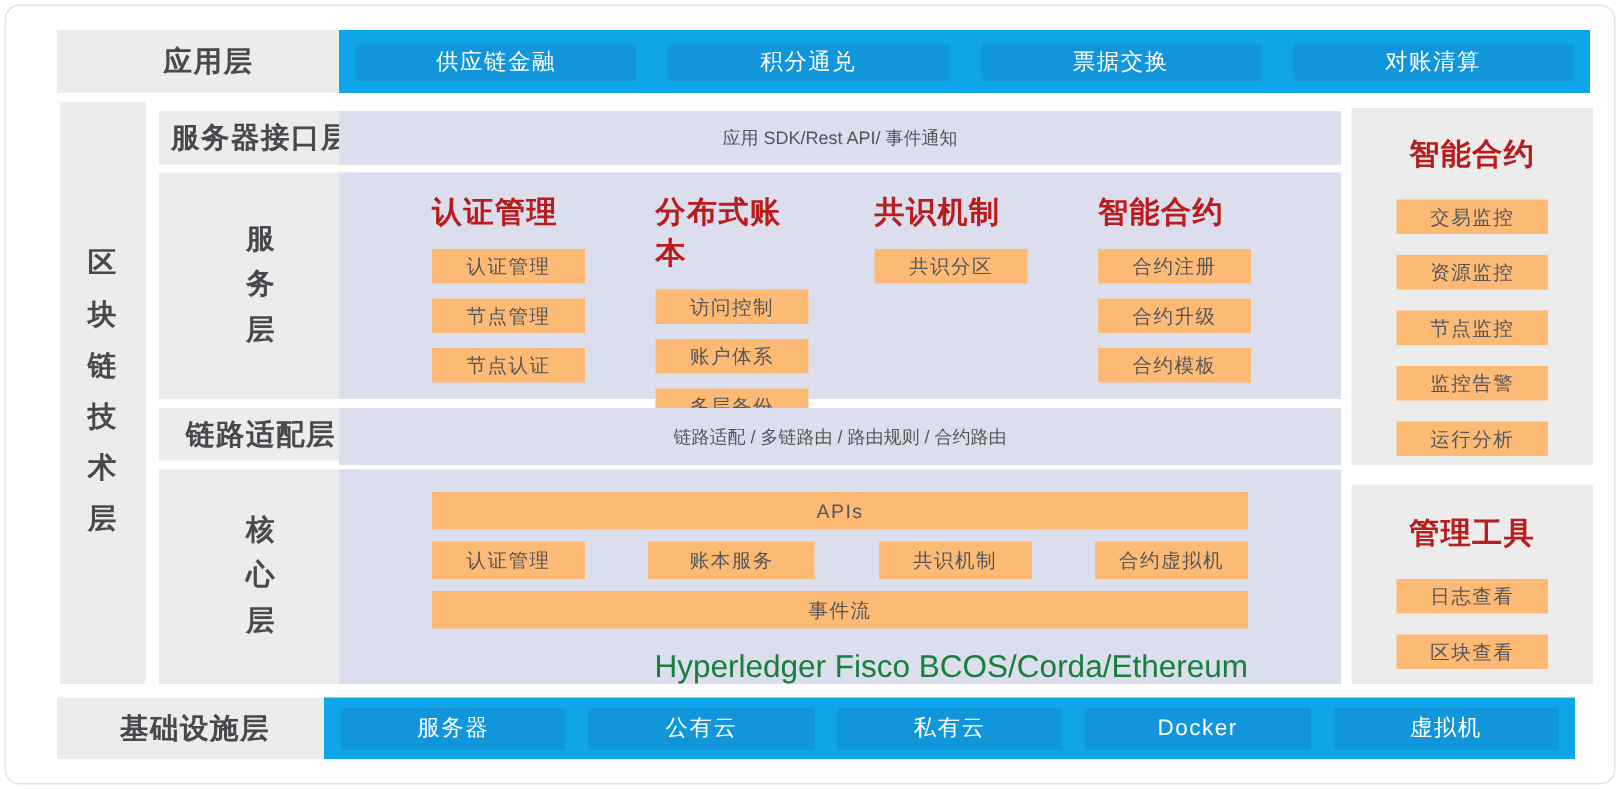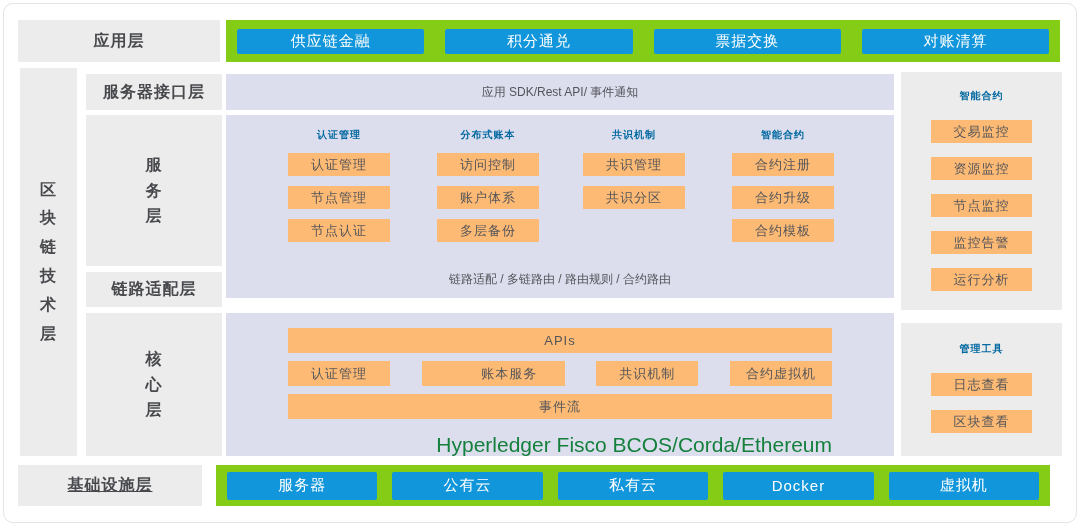--- a/index.html
+++ b/index.html
@@ -1,29 +1,29 @@
 <!DOCTYPE html>
 <html><head>
 <meta charset="utf-8">
 <style>
   html,body{margin:0;padding:0;background:#fff;}
   body{font-family:"Liberation Sans","DejaVu Sans",sans-serif;}
   .stage{position:relative;width:1080px;height:526px;background:#fff;overflow:hidden;}
   .frame{position:absolute;left:3px;top:3px;right:3px;bottom:3px;border:1px solid #e3e4e9;border-radius:10px;background:#fff;}
   .abs{position:absolute;box-sizing:border-box;}
   .graybox{background:#ececec;display:flex;align-items:center;justify-content:center;
-           color:#48494d;font-weight:bold;font-size:16px;letter-spacing:1px;}
+           color:#48494d;font-weight:bold;font-size:19px;letter-spacing:1px;margin-left:20px;}
   .purple{background:#dcdeee;}
   .band{display:flex;align-items:center;justify-content:center;color:#54555a;font-size:12px;}
-  .btnband{background:#84cc16;display:flex;align-items:center;padding:0 11px;}
+  .btnband{background:#0ea5e9;display:flex;align-items:center;padding:0 11px;}
   .btn{background:#1296db;color:#fff;display:flex;align-items:center;justify-content:center;
        font-size:15px;border-radius:2px;letter-spacing:1px;}
   .wbox{background:#fdba74;height:23px;display:flex;align-items:center;justify-content:center;
         font-size:13px;color:#55565a;letter-spacing:1px;}
-  .colhead{color:#0369a1;font-weight:bold;font-size:10px;text-align:center;letter-spacing:1px;}
+  .colhead{color:#b91c1c;font-weight:bold;font-size:20px;letter-spacing:1px;}
   .vtext{width:1.15em;word-break:break-all;line-height:1.8;text-align:center;}
   .svc-col{position:absolute;top:13px;width:102px;display:flex;flex-direction:column;gap:10px;}
   .svc-col .colhead{margin-bottom:1px;}
   .corewrap{padding:15px 62px 0 62px;display:flex;flex-direction:column;gap:8px;}
   .corerow{display:flex;justify-content:space-between;}
   .sidepanel{background:#ececec;display:flex;flex-direction:column;align-items:center;}
   .sidepanel .wbox{width:101px;}
   .footnote{text-align:right;color:#15803d;font-size:21px;margin-top:6px;}
 </style>
 </head>
@@ -63,39 +63,38 @@
       <div class="wbox">节点认证</div>
     </div>
     <div class="svc-col" style="left:211px;">
       <div class="colhead">分布式账本</div>
       <div class="wbox">访问控制</div>
       <div class="wbox">账户体系</div>
       <div class="wbox">多层备份</div>
     </div>
     <div class="svc-col" style="left:357px;">
       <div class="colhead">共识机制</div>
-      <div class="wbox">共识管理</div>
       <div class="wbox">共识分区</div>
     </div>
     <div class="svc-col" style="left:506px;">
       <div class="colhead">智能合约</div>
       <div class="wbox">合约注册</div>
       <div class="wbox">合约升级</div>
       <div class="wbox">合约模板</div>
     </div>
   </div>
 
-  <div class="abs purple band" style="left:226px;top:260px;width:668px;height:38px;">链路适配 / 多链路由 / 路由规则 / 合约路由</div>
+  <div class="abs purple band" style="left:226px;top:272px;width:668px;height:38px;">链路适配 / 多链路由 / 路由规则 / 合约路由</div>
 
   <div class="abs purple" style="left:226px;top:313px;width:668px;height:143px;">
     <div class="corewrap">
       <div class="wbox" style="height:25px;">APIs</div>
       <div class="corerow">
         <div class="wbox" style="width:102px;height:25px;">认证管理</div>
-        <div class="wbox" style="width:111px;height:25px;padding-left:32px;">账本服务</div>
+        <div class="wbox" style="width:111px;height:25px;">账本服务</div>
         <div class="wbox" style="width:102px;height:25px;">共识机制</div>
         <div class="wbox" style="width:102px;height:25px;">合约虚拟机</div>
       </div>
       <div class="wbox" style="height:25px;">事件流</div>
       <div class="footnote">Hyperledger Fisco BCOS/Corda/Ethereum</div>
     </div>
   </div>
 
   <div class="abs sidepanel" style="left:901px;top:72px;width:161px;height:238px;padding-top:17px;gap:14px;">
     <div class="colhead" style="margin-bottom:3px;">智能合约</div>
@@ -105,21 +104,21 @@
     <div class="wbox">监控告警</div>
     <div class="wbox">运行分析</div>
   </div>
 
   <div class="abs sidepanel" style="left:901px;top:323px;width:161px;height:133px;padding-top:19px;gap:14px;">
     <div class="colhead" style="margin-bottom:3px;">管理工具</div>
     <div class="wbox">日志查看</div>
     <div class="wbox">区块查看</div>
   </div>
 
-  <div class="abs graybox" style="left:18px;top:465px;width:184px;height:41px;text-decoration:underline;">基础设施层</div>
+  <div class="abs graybox" style="left:18px;top:465px;width:184px;height:41px;">基础设施层</div>
   <div class="abs btnband" style="left:216px;top:465px;width:834px;height:41px;gap:15px;">
     <div class="btn" style="flex:1;height:28px;">服务器</div>
     <div class="btn" style="flex:1;height:28px;">公有云</div>
     <div class="btn" style="flex:1;height:28px;">私有云</div>
     <div class="btn" style="flex:1;height:28px;">Docker</div>
     <div class="btn" style="flex:1;height:28px;">虚拟机</div>
   </div>
 </div>
 
 </body></html>

